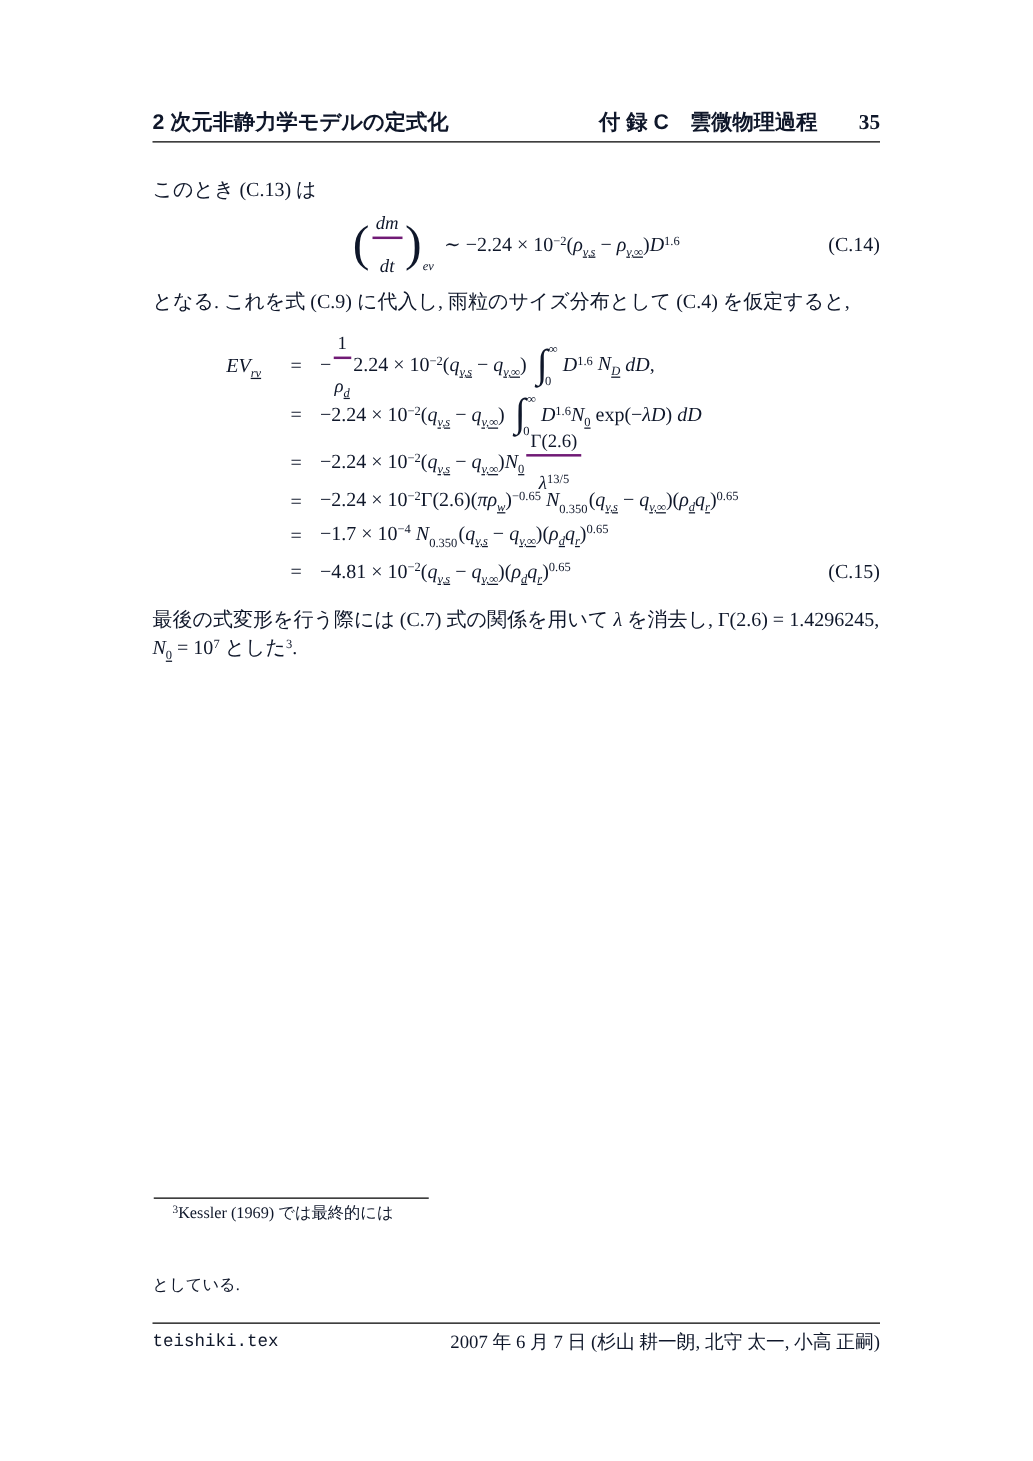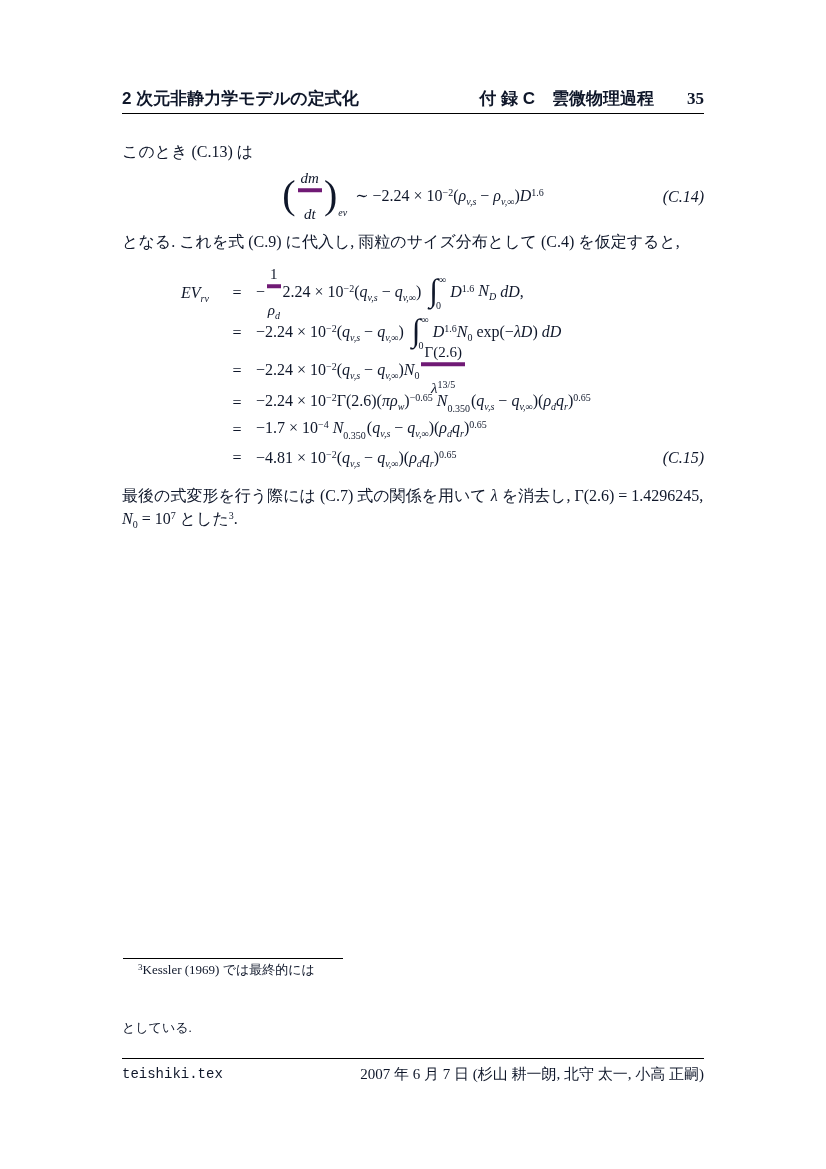--- a/index.html
+++ b/index.html
@@ -20,37 +20,37 @@
   .rule    { position:absolute; height:1px; background:#000; }
   .header-rule { left:122px; top:113px; width:582px; }
 
   
   .para { font-size:16px; left:122px; }
 
   
   .math { font-size:16px; }
   .math i { font-style:italic; }
   .math sup { font-size:10px; vertical-align:5px;  line-height:0; }
-  .math sub { font-size:10px; vertical-align:-4px; line-height:0; }
+  .math sub { font-size:10px; vertical-align:-4px; line-height:0;text-decoration:underline; }
   .frac { display:inline-flex; flex-direction:column; vertical-align:middle;
           text-align:center; margin:0 2px; font-size:15px; line-height:1.15; }
-  .fnum { display:block; border-bottom:4px solid #701a75; padding:0 3px 1px; }
+  .fnum { display:block; border-bottom:2px solid #701a75; padding:0 3px 1px; }
   .fden { display:block; padding-top:14px; }
   .bp   { font-size:40px; line-height:0; vertical-align:middle; position:relative; top:-2px; }
   .psub { font-size:10px; font-style:italic; vertical-align:-16px; margin:0 4px 0 1px; line-height:0; }
   .big-int { font-size:32px; line-height:0; vertical-align:middle; position:relative; top:-3px; margin-left:4px; }
   .ilims { display:inline-flex; flex-direction:column; justify-content:space-between;
            height:36px; vertical-align:middle; font-size:10px; line-height:1; margin:0 4px 0 1px; }
   .ilim-b { position:relative; left:-3px; }
   .supsub { display:inline-flex; flex-direction:row; align-items:flex-end;
             font-size:10px; line-height:1.05; vertical-align:-6px; margin-right:1px; }
 
   
   .eqrow14 { left:122px; top:197px; width:582px; display:flex; justify-content:center; align-items:center; }
-  .eqnum   { right:122px; font-size:16px;font-style:italic; }
+  .eqnum   { right:122px; font-size:16px; }
   .eqline  { left:181px; display:flex; align-items:center; }
   .eq-lhs  { display:inline-block; width:49px; }
   .eq-rel  { display:inline-block; width:14px; text-align:center; margin-right:12px; font-size:16px; }
 
   
   .fn-rule { left:123px; top:958px; width:220px; }
   .fn-text { left:138px; font-size:13px; }
   .fn-text sup { font-size:9px; vertical-align:4px; }
   .fn-eq   { left:122px; width:582px; text-align:center; font-size:13px; }
   .fn-eq sup { font-size:9px; vertical-align:4px; }

